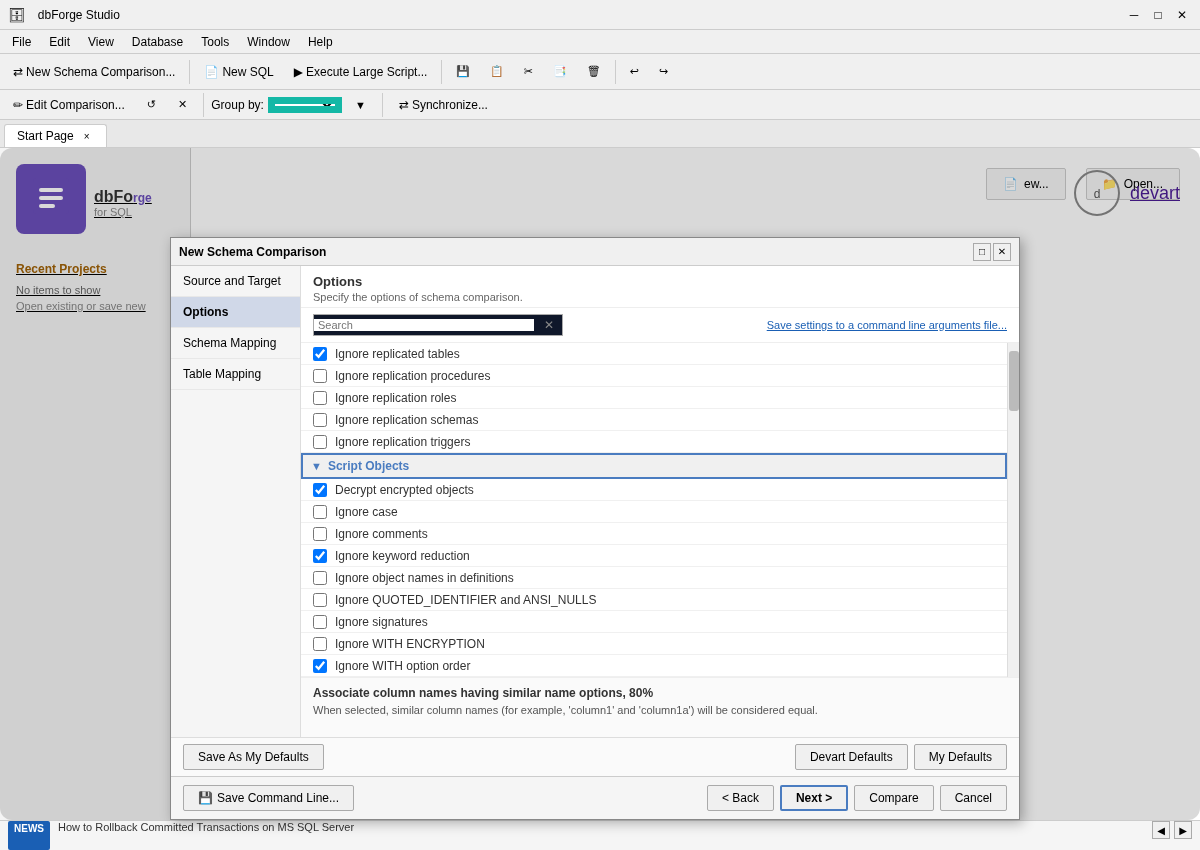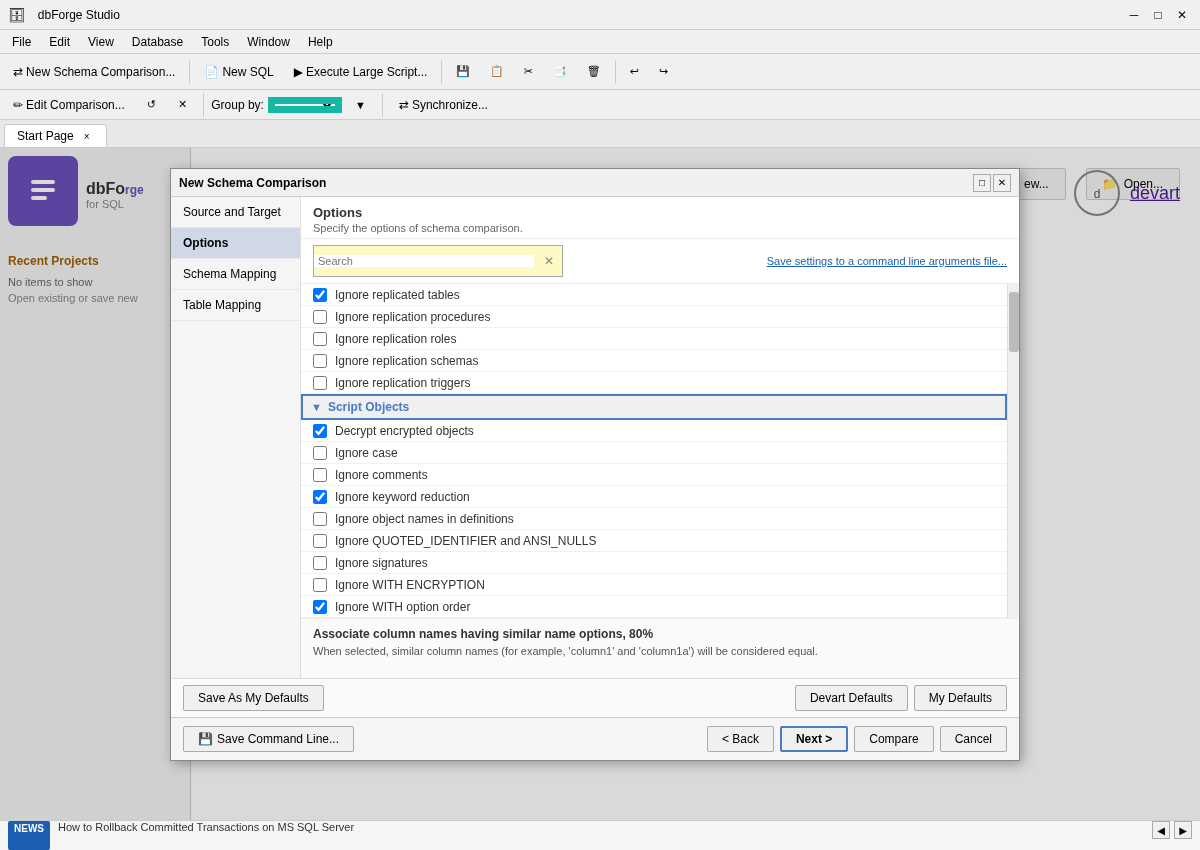--- a/index.html
+++ b/index.html
@@ -27,36 +27,36 @@
     
     .tab-bar { background: #e8e8e8; height: 28px; display: flex; align-items: flex-end; padding: 0 4px; border-bottom: 1px solid #ccc; }
     .tab { padding: 4px 12px; background: #f0f0f0; border: 1px solid #ccc; border-bottom: none; border-radius: 3px 3px 0 0; cursor: pointer; display: flex; align-items: center; gap: 6px; font-size: 12px; }
     .tab.active { background: white; }
     .tab-close { width: 14px; height: 14px; border: none; background: transparent; cursor: pointer; font-size: 10px; border-radius: 2px; }
 
     
     .main-area { display: flex; height: calc(850px - 30px - 24px - 36px - 30px - 28px - 30px); background: #fff; position: relative; }
 
     
-    .left-panel { width: 191px; background: #f5f5f5; border-right: 1px solid #ccc; padding: 8px; }
+    .left-panel { width: 191px; background: #f5f5f5; border-right: 1px solid #ccc; padding: 16px; text-decoration: underline; }
     .sidebar-logo { width: 70px; height: 70px; background: #6b4fbb; border-radius: 8px; display: flex; align-items: center; justify-content: center; margin-bottom: 8px; }
     .sidebar-logo-inner { color: white; font-size: 28px; font-weight: bold; }
     .recent-header { font-size: 12px; font-weight: bold; color: #a16207; margin-top: 20px; margin-bottom: 8px; }
     .no-items { font-size: 11px; color: #666; margin-bottom: 4px; }
     .open-existing { font-size: 11px; color: #888; }
 
     
     .right-panel { flex: 1; display: flex; align-items: flex-start; justify-content: flex-end; padding: 20px; gap: 20px; }
     .action-btn { padding: 8px 16px; border: 1px solid #ccc; background: #f5f5f5; cursor: pointer; font-size: 12px; border-radius: 2px; display: flex; align-items: center; gap: 6px; }
 
     
     .branding { position: absolute; right: 20px; top: 20px; display: flex; flex-direction: column; align-items: flex-end; }
 
     
-    .modal-overlay { position: absolute; top: 0; left: 0; right: 0; bottom: 0; background: rgba(0,0,0,0.15); z-index: 100; display: flex; align-items: flex-start; justify-content: flex-start; padding-top: 20px; padding-left: 170px; }
+    .modal-overlay { position: absolute; top: 0; left: 0; right: 0; bottom: 0; background: rgba(0,0,0,0.15); z-index: 100; display: flex; align-items: flex-end; justify-content: flex-start; padding-top: 20px; padding-left: 170px; border-radius: 12px; }
     .modal { width: 850px; background: white; border: 1px solid #888; box-shadow: 3px 3px 12px rgba(0,0,0,0.3); display: flex; flex-direction: column; }
     .modal-titlebar { background: #f0f0f0; height: 28px; display: flex; align-items: center; justify-content: space-between; padding: 0 8px; border-bottom: 1px solid #ccc; }
     .modal-title { font-size: 12px; font-weight: bold; }
     .modal-wbtns { display: flex; gap: 2px; }
     .modal-wbtn { width: 18px; height: 18px; border: 1px solid #aaa; background: #f0f0f0; cursor: pointer; font-size: 10px; display: flex; align-items: center; justify-content: center; }
 
     .modal-body { display: flex; flex: 1; }
 
     
     .modal-nav { width: 130px; background: #f5f5f5; border-right: 1px solid #ddd; }
@@ -249,21 +249,21 @@
         </div>
 
         <div class="modal-content">
 
           <div class="modal-content-header">
             <div class="modal-content-title">Options</div>
             <div class="modal-content-desc">Specify the options of schema comparison.</div>
           </div>
 
           <div class="options-toolbar">
-            <div style="position:relative; display:flex; align-items:center; border:1px solid #aaa; height:32px; width:250px; background:#fef9c3;">
+            <div style="position:relative; display:flex; align-items:center; border:1px solid #aaa; height:22px; width:250px; background:#0f172a;">
               <input type="text" class="search-input" style="border: none; outline: none; font-size: 11px; width: 220px; padding: 0px 4px;" placeholder="Search">
               <span class="search-clear" style="cursor:pointer; color:#888; font-size:12px; padding-right:4px;">✕</span>
             </div>
             <span class="save-link">Save settings to a command line arguments file...</span>
           </div>
 
           <div style="flex:1; overflow-y:auto; display:flex;">
             <div style="flex:1;">
 
               <div class="option-row">

